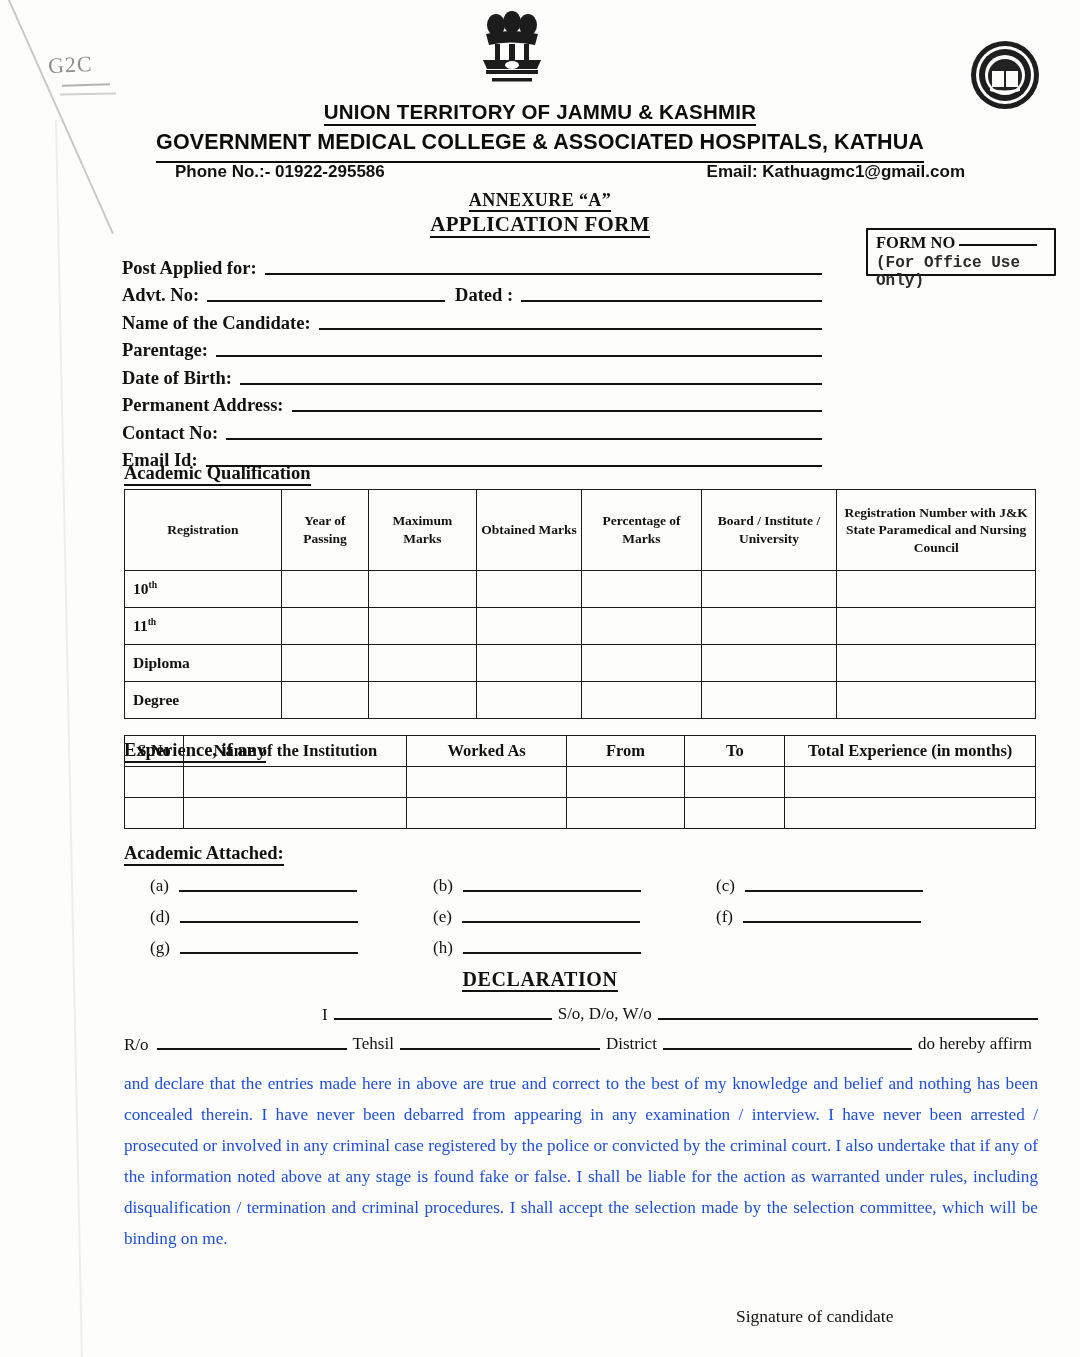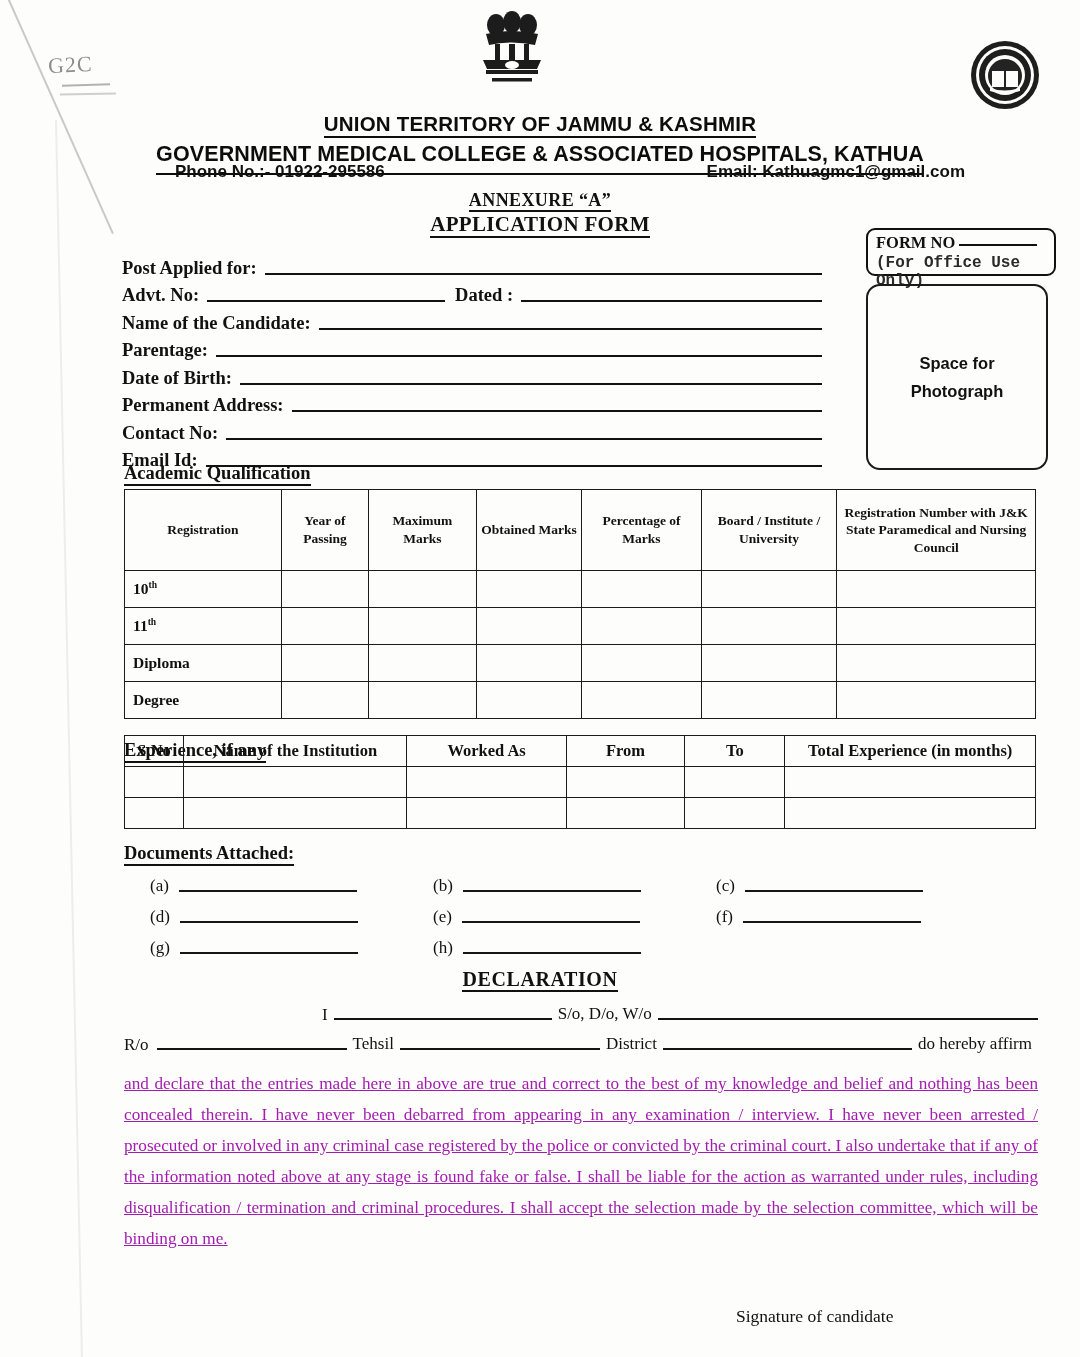--- a/index.html
+++ b/index.html
@@ -84,21 +84,20 @@
     width: 74px;
     height: 74px;
   }
   .hdr {
     position: absolute;
     width: 100%;
     text-align: center;
     font-family: "Liberation Sans", sans-serif;
     font-weight: bold;
     color: #0d0d0d;
-    margin-top: 12px;
   }
   .hdr-line1 {
     top: 100px;
     font-size: 20.5px;
     letter-spacing: 0.2px;
   }
   .hdr-line1 span { border-bottom: 2px solid #0d0d0d; padding-bottom: 1px; }
   .hdr-line2 {
     top: 130px;
     font-size: 21.5px;
@@ -138,21 +137,21 @@
   .appform span { border-bottom: 2px solid #111; }
 
   
   .formno-box {
     position: absolute;
     left: 866px;
     top: 228px;
     width: 190px;
     height: 48px;
     border: 2px solid #111;
-    border-radius: 9px;
+    border-radius: 1px;
     box-sizing: border-box;
     padding: 3px 6px 0 8px;
   }
   .formno-l1 {
     font-family: "Liberation Serif", serif;
     font-weight: bold;
     font-size: 16.5px;
     white-space: nowrap;
   }
   .formno-l1 .rule {
@@ -342,22 +341,21 @@
 
   .decl-body {
     position: absolute;
     left: 124px;
     top: 1068px;
     width: 914px;
     font-family: "Liberation Serif", serif;
     font-size: 17.2px;
     line-height: 31px;
     text-align: justify;
-    color: #a21caf;
-    text-decoration: underline;
+    color: #1d4ed8;
   }
 
   .signature {
     position: absolute;
     left: 736px;
     top: 1306px;
     font-family: "Liberation Serif", serif;
     font-size: 17.5px;
   }
 </style>
@@ -408,24 +406,20 @@
   </div>
 
   <div class="annexure"><span>ANNEXURE “A”</span></div>
   <div class="appform"><span>APPLICATION FORM</span></div>
 
   <div class="formno-box">
     <div class="formno-l1"><span>FORM NO</span><span class="rule"></span></div>
     <div class="formno-l2">(For Office Use Only)</div>
   </div>
 
-  <div class="photo-box">
-    <div>Space for</div>
-    <div>Photograph</div>
-  </div>
 
   <div class="fields">
     <div class="fld">
       <span class="lbl">Post Applied for:</span>
       <span class="rule"></span>
     </div>
     <div class="fld">
       <span class="lbl">Advt. No:</span>
       <span class="rule short"></span>
       <span class="mid">Dated :</span>
@@ -554,21 +548,21 @@
         <td></td>
         <td></td>
         <td></td>
         <td></td>
         <td></td>
         <td></td>
       </tr>
     </tbody>
   </table>
 
-  <div class="section-title" id="docs-title">Documents Attached:</div>
+  <div class="section-title" id="docs-title">Academic Attached:</div>
 
   <div class="docs-grid">
     <div class="docs-row">
       <div class="doc-item">
           <span class="key">(a)</span>
           <span class="rule"></span>
         </div>
       <div class="doc-item">
           <span class="key">(b)</span>
           <span class="rule"></span>

